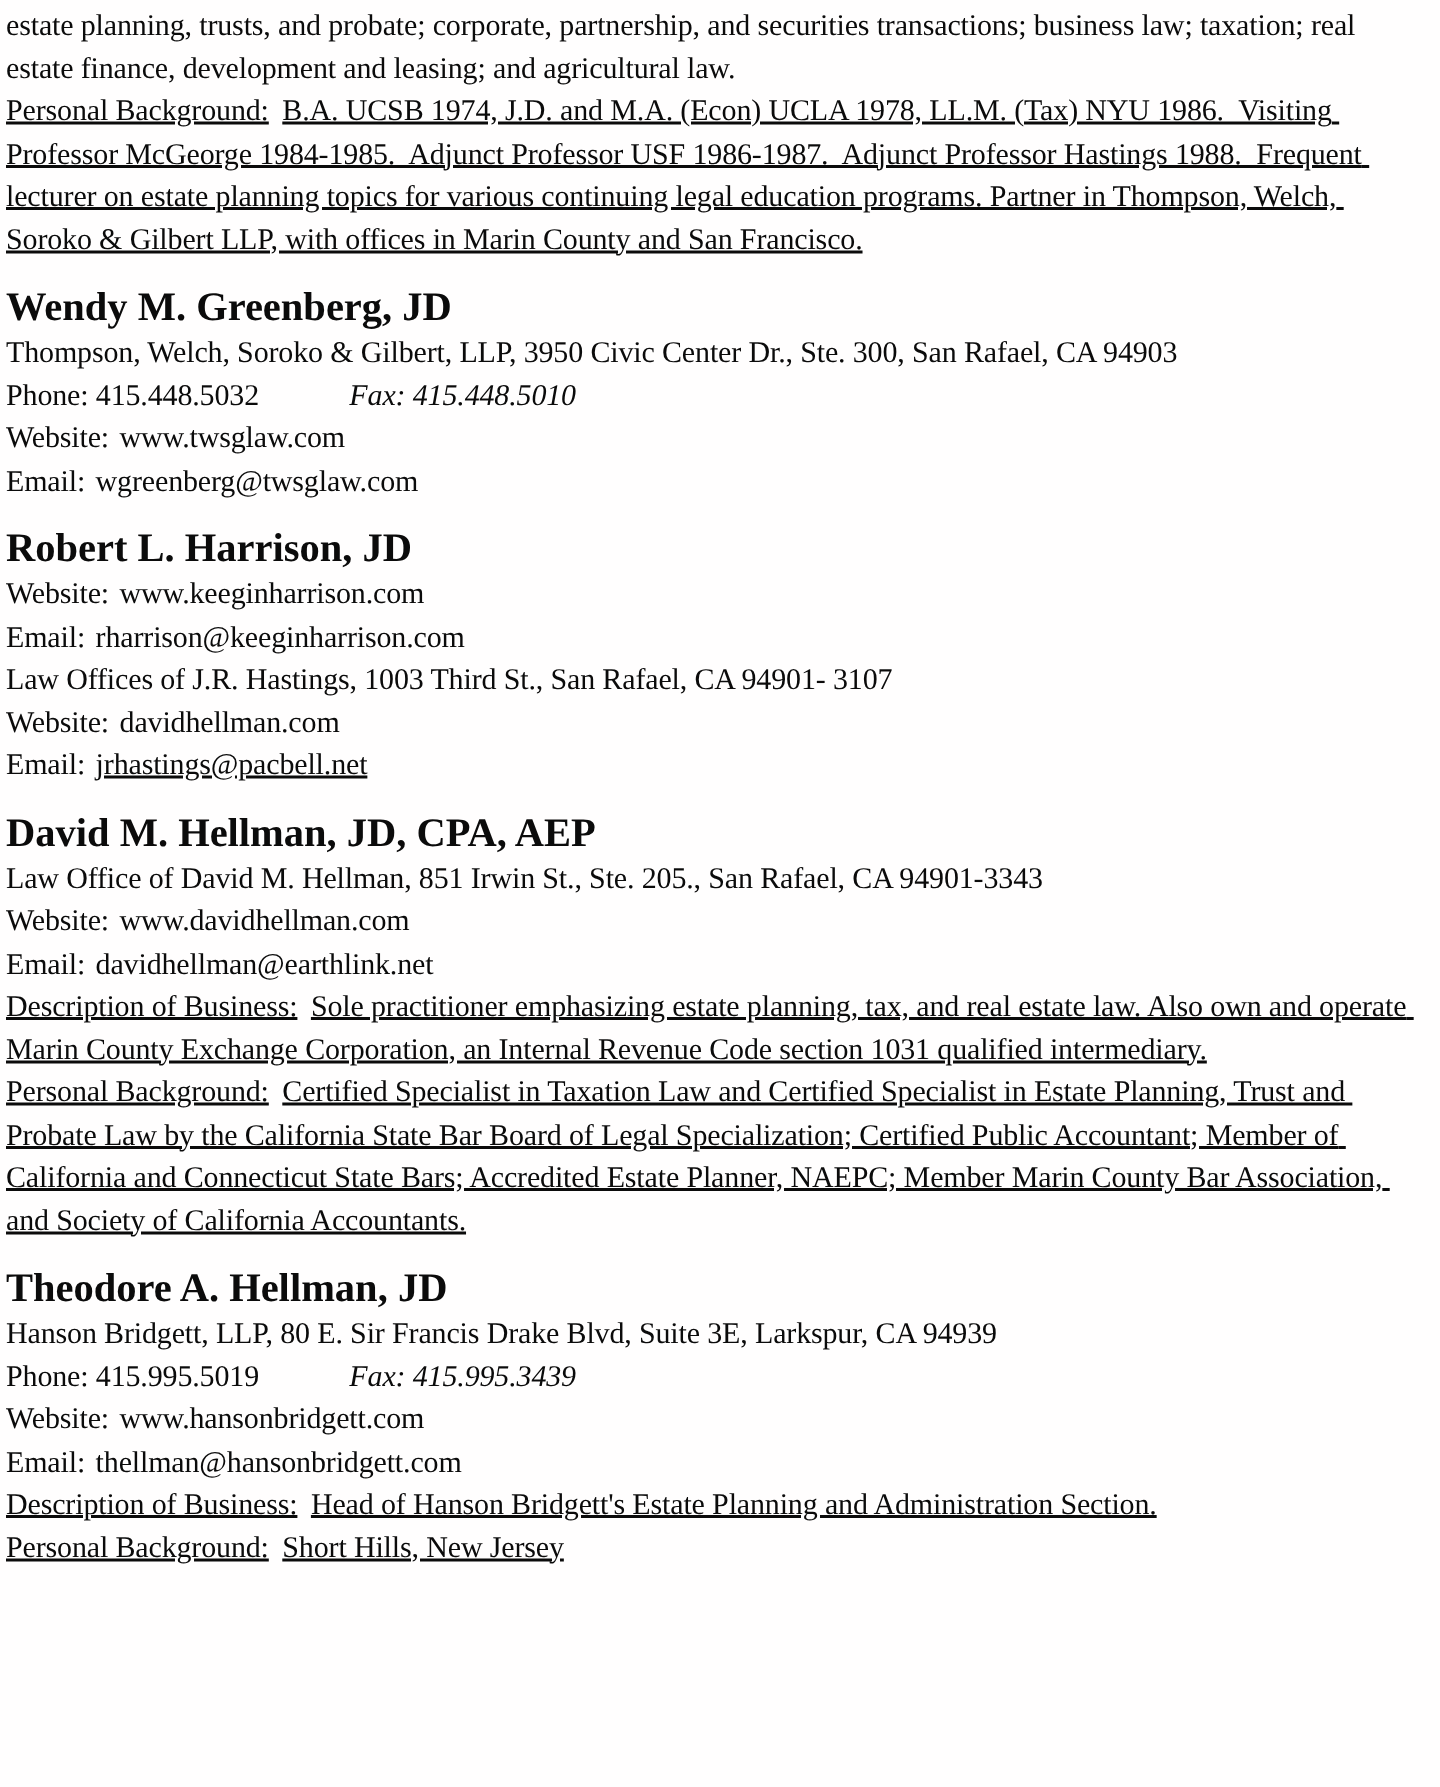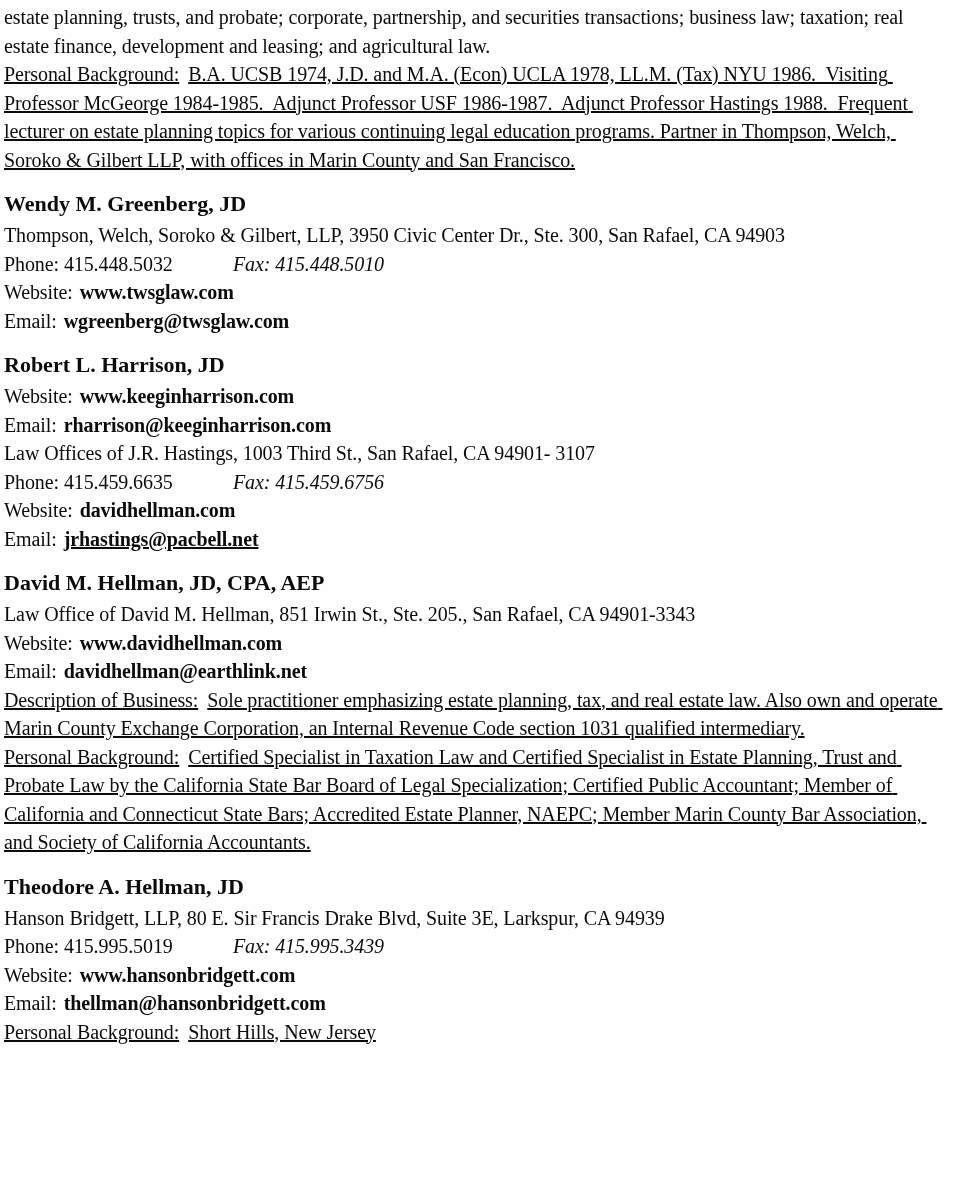--- a/index.html
+++ b/index.html
@@ -12,30 +12,30 @@
     color: #0b0b0b;
     font-family: "Liberation Serif", "DejaVu Serif", serif;
     font-size: 20px;
     line-height: 28.5px;
     letter-spacing: -0.1px;
     overflow: hidden;
   }
   p { margin: 0; }
   .txt { white-space: pre-wrap; }
   .entry-name {
-    font-size: 22px;
+    font-size: 27px;
     line-height: 34px;
     font-weight: bold;
     margin: 13px 0 0 0;
     letter-spacing: 0;
   }
   .u { text-decoration: underline; }
   .phone-wrap { display: inline-block; min-width: 224px; }
   .fax-wrap { font-style: italic; }
-  .gap { padding-left: 7px; font-weight: bold; }
+  .gap { padding-left: 7px; }
   .gap2 { padding-left: 9px; text-decoration: underline; }
 </style>
 </head>
 <body>
 
 <div class="page">
 
   <p class="txt">estate planning, trusts, and probate; corporate, partnership, and securities transactions; business law; taxation; real estate finance, development and leasing; and agricultural law.</p>
   <p>
     <span class="u">Personal Background:</span><span class="txt gap2">B.A. UCSB 1974, J.D. and M.A. (Econ) UCLA 1978, LL.M. (Tax) NYU 1986.  Visiting Professor McGeorge 1984-1985.  Adjunct Professor USF 1986-1987.  Adjunct Professor Hastings 1988.  Frequent lecturer on estate planning topics for various continuing legal education programs. Partner in Thompson, Welch, Soroko &amp; Gilbert LLP, with offices in Marin County and San Francisco.</span>
@@ -67,29 +67,20 @@
       <span>Website:</span><span class="gap">www.keeginharrison.com</span>
     </p>
     <p>
       <span>Email:</span><span class="gap">rharrison@keeginharrison.com</span>
     </p>
   </section>
 
   <section>
     <p>Law Offices of J.R. Hastings, 1003 Third St., San Rafael, CA 94901- 3107</p>
     <p>
-      <span class="phone-wrap">
-        <span>Phone:</span>
-        <span>415.459.6635</span>
-      </span><span class="fax-wrap">
-        <span>Fax:</span>
-        <span>415.459.6756</span>
-      </span>
-    </p>
-    <p>
       <span>Website:</span><span class="gap">davidhellman.com</span>
     </p>
     <p>
       <span>Email:</span><span class="gap u">jrhastings@pacbell.net</span>
     </p>
   </section>
 
   <section>
     <h2 class="entry-name">David M. Hellman, JD, CPA, AEP</h2>
     <p>Law Office of David M. Hellman, 851 Irwin St., Ste. 205., San Rafael, CA 94901-3343</p>
@@ -119,17 +110,20 @@
         <span>415.995.3439</span>
       </span>
     </p>
     <p>
       <span>Website:</span><span class="gap">www.hansonbridgett.com</span>
     </p>
     <p>
       <span>Email:</span><span class="gap">thellman@hansonbridgett.com</span>
     </p>
     <p>
+      <span class="u">Description of Business:</span><span class="txt gap2">Head of Hanson Bridgett's Estate Planning and Administration Section.</span>
+    </p>
+    <p>
       <span class="u">Personal Background:</span><span class="txt gap2">Short Hills, New Jersey</span>
     </p>
   </section>
 
 </div>
 
 </body></html>

